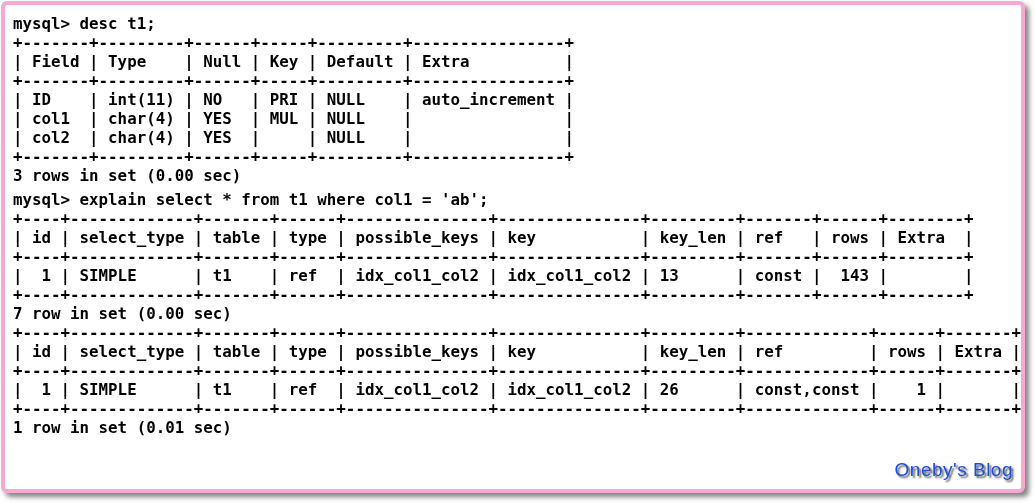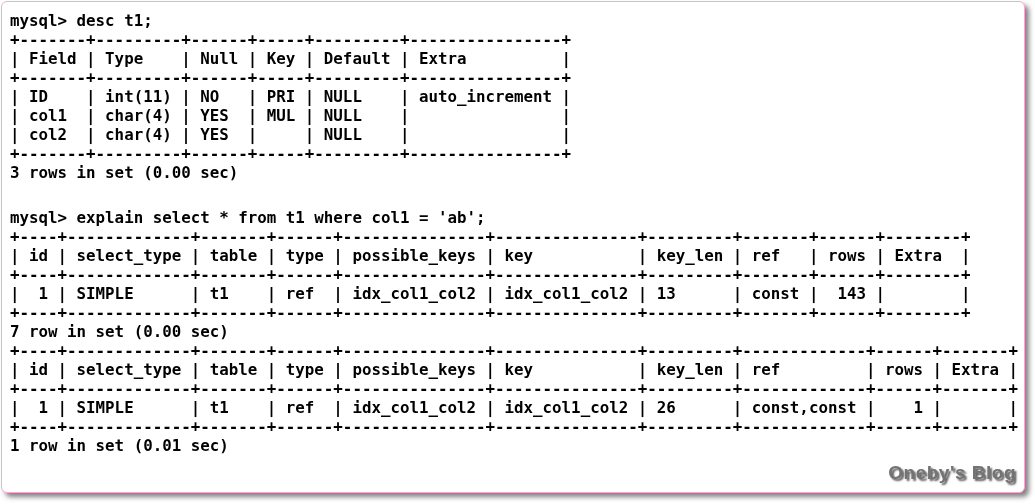--- a/index.html
+++ b/index.html
@@ -6,44 +6,44 @@
     margin: 0; padding: 0;
     width: 1035px; height: 504px;
     background: #ffffff;
     overflow: hidden;
   }
   .card {
     position: absolute;
     left: 1px; top: 1px;
     width: 1024px; height: 492px;
     background: #ffffff;
-    border: 1px solid #f9a8d4;
+    border: 4px solid #f9a8d4;
     border-radius: 6px;
     box-shadow: 4px 4px 5px rgba(90,90,90,0.75);
     box-sizing: border-box;
     padding: 9px 0 0 8px;
     overflow: hidden;
   }
   pre {
     margin: 0;
     font-family: "DejaVu Sans Mono", "Liberation Mono", monospace;
     font-weight: bold;
     font-size: 15.8px;
     line-height: 19px;
     color: #000000;
     white-space: pre;
   }
-  .gap { margin-top: 26px; }
+  .gap { margin-top: 5px; }
   .watermark {
     position: absolute;
     right: 8px; bottom: 8px;
     font-family: "Liberation Sans", sans-serif;
-    font-weight: bold;
+    font-weight: normal;
     font-size: 19px;
-    color: #737373;
+    color: #1d4ed8;
     text-shadow: 2px 2px 2px #5a5a5a;
     letter-spacing: 0.5px;
   }
 </style>
 </head>
 <body>
 
 <div class="card">
 
   <pre>mysql&gt; desc t1;</pre>

